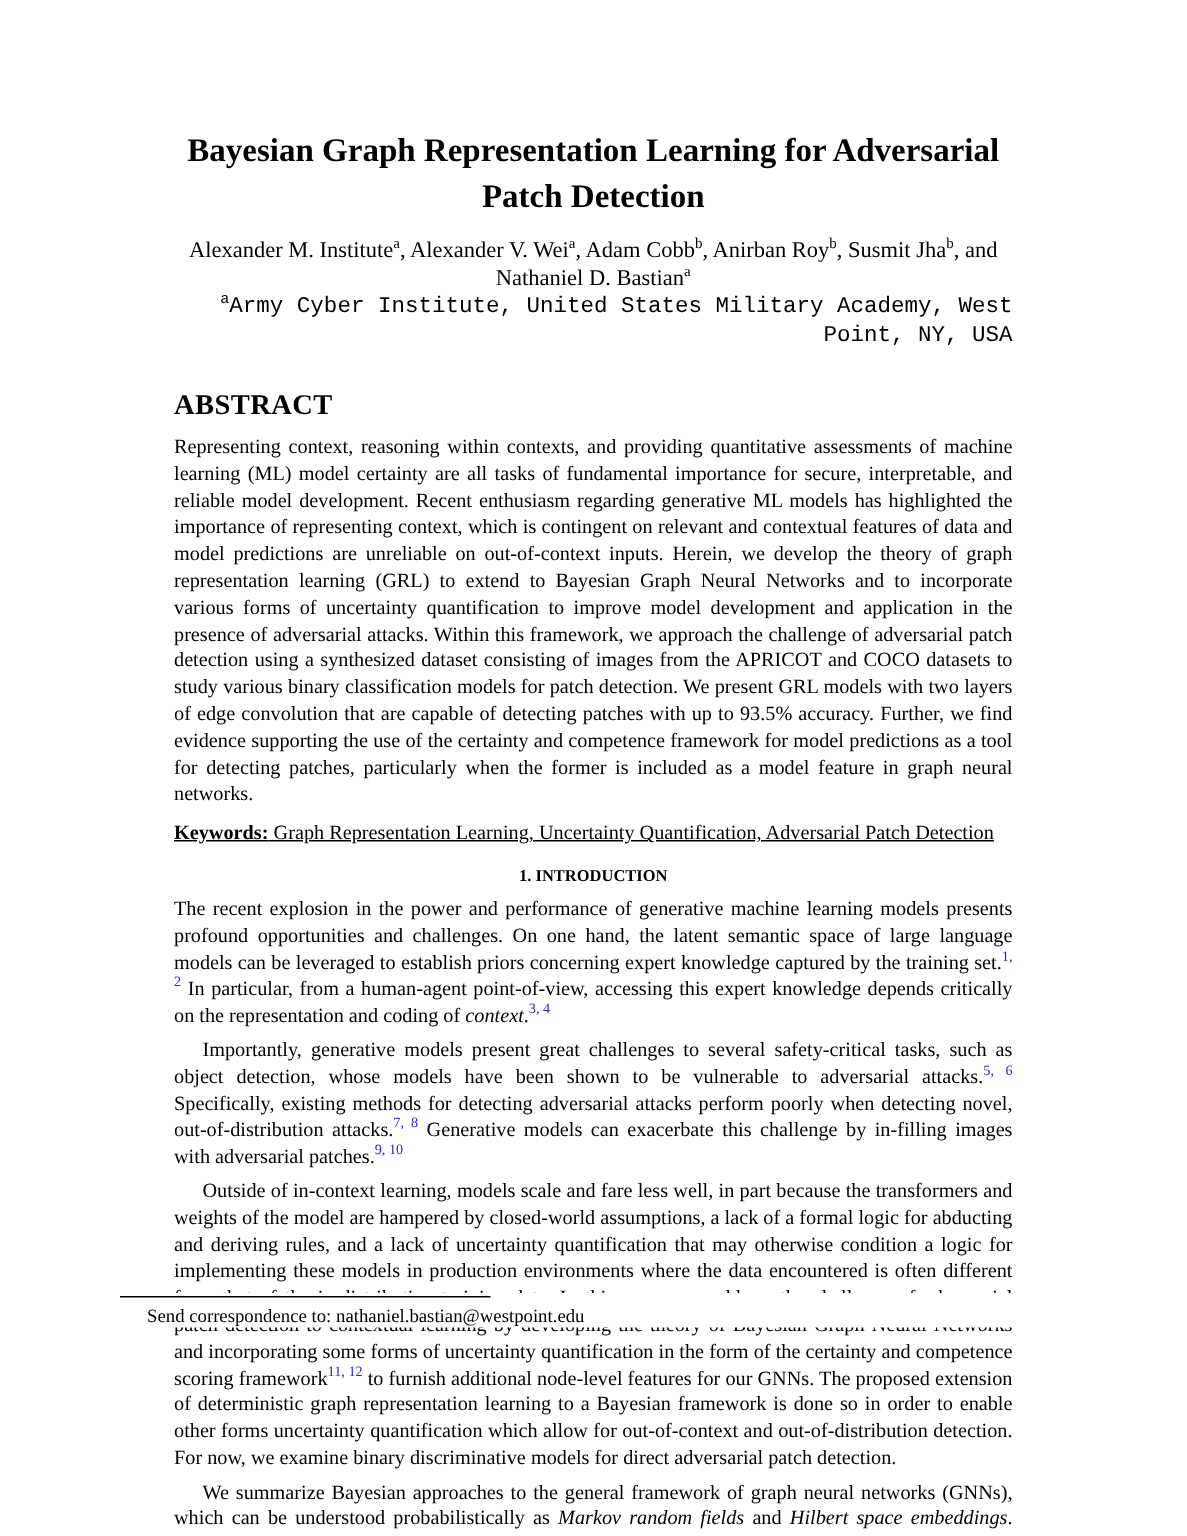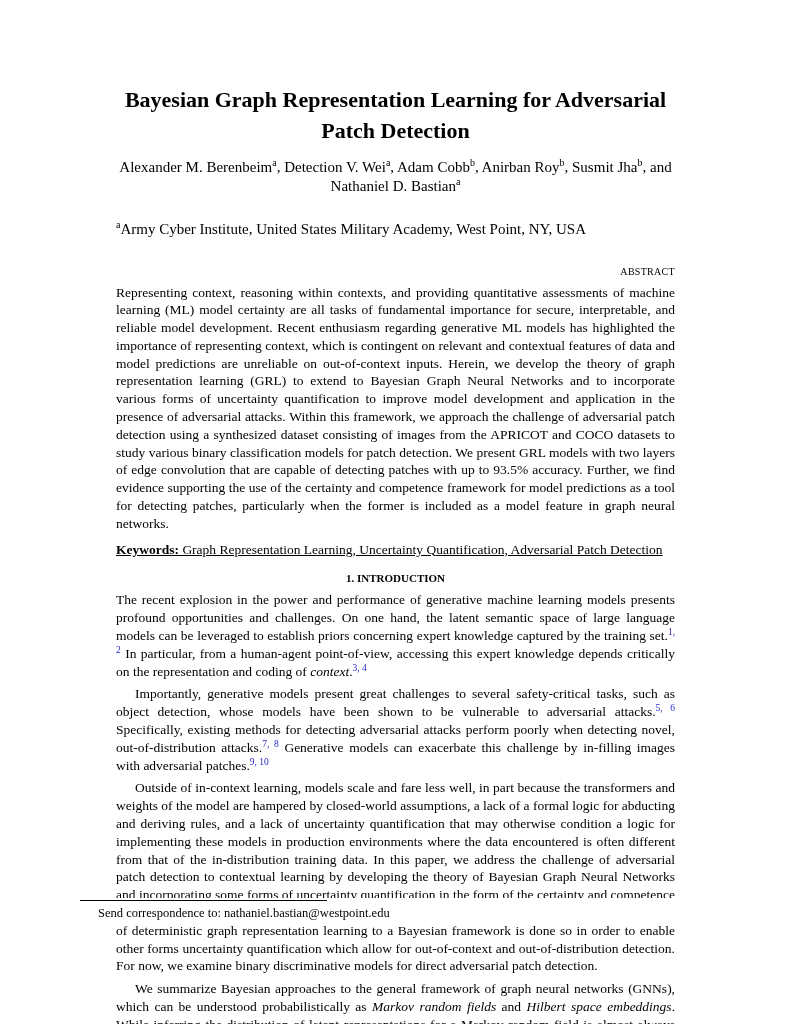--- a/index.html
+++ b/index.html
@@ -29,30 +29,31 @@
     font-weight: bold;
     line-height: 31px;
   }
   .authors {
     margin-top: 12px;
     text-align: center;
     font-size: 15px;
     line-height: 19px;
   }
   .affiliations {
-    margin-top: 24px;
-    text-align: left;
+    margin-top: 0;
+    text-align: right;
     font-size: 15px;
     line-height: 18.5px;
+    font-family: Liberation Mono, monospace;
   }
   .abstract-heading {
     margin-top: 27px;
-    text-align: right;
-    font-size: 10px;
-    font-weight: normal;
+    text-align: left;
+    font-size: 19px;
+    font-weight: bold;
     letter-spacing: 0.3px;
   }
   .body-text {
     font-size: 13.5px;
     line-height: 17.8px;
     text-align: justify;
   }
   .abstract-body {
     margin: 7px 0 0 0;
   }
@@ -88,21 +89,21 @@
     line-height: 0;
     vertical-align: super;
     color: #000000;
   }
   span.it {
     font-style: italic;
   }
   .footnote {
     position: absolute;
     left: 80px;
-    top: 898px;
+    top: 862px;
     width: 631px;
     background: #ffffff;
     padding-top: 2px;
   }
   .footnote-rule {
     width: 247px;
     border: 0;
     border-top: 1px solid #000;
     margin: 0 0 4px 0;
   }
@@ -112,21 +113,21 @@
     text-indent: 18px;
   }
 </style>
 </head>
 <body>
 
 <div class="page">
 
   <div class="title">Bayesian Graph Representation Learning for Adversarial Patch Detection</div>
 
-  <div class="authors"><span>Alexander M. Berenbeim</span><sup class="aff">a</sup><span>, Detection V. Wei</span><sup class="aff">a</sup><span>, Adam Cobb</span><sup class="aff">b</sup><span>, Anirban Roy</span><sup class="aff">b</sup><span>, Susmit Jha</span><sup class="aff">b</sup><span>, and Nathaniel D. Bastian</span><sup class="aff">a</sup></div>
+  <div class="authors"><span>Alexander M. Institute</span><sup class="aff">a</sup><span>, Alexander V. Wei</span><sup class="aff">a</sup><span>, Adam Cobb</span><sup class="aff">b</sup><span>, Anirban Roy</span><sup class="aff">b</sup><span>, Susmit Jha</span><sup class="aff">b</sup><span>, and Nathaniel D. Bastian</span><sup class="aff">a</sup></div>
 
   <div class="affiliations">
     <div><sup class="aff">a</sup><span>Army Cyber Institute, United States Military Academy, West Point, NY, USA</span></div>
   </div>
 
   <div class="abstract-heading">ABSTRACT</div>
 
   <div class="body-text abstract-body">Representing context, reasoning within contexts, and providing quantitative assessments of machine learning (ML) model certainty are all tasks of fundamental importance for secure, interpretable, and reliable model development. Recent enthusiasm regarding generative ML models has highlighted the importance of representing context, which is contingent on relevant and contextual features of data and model predictions are unreliable on out-of-context inputs. Herein, we develop the theory of graph representation learning (GRL) to extend to Bayesian Graph Neural Networks and to incorporate various forms of uncertainty quantification to improve model development and application in the presence of adversarial attacks. Within this framework, we approach the challenge of adversarial patch detection using a synthesized dataset consisting of images from the APRICOT and COCO datasets to study various binary classification models for patch detection. We present GRL models with two layers of edge convolution that are capable of detecting patches with up to 93.5% accuracy. Further, we find evidence supporting the use of the certainty and competence framework for model predictions as a tool for detecting patches, particularly when the former is included as a model feature in graph neural networks.</div>
 
   <div class="body-text keywords">

